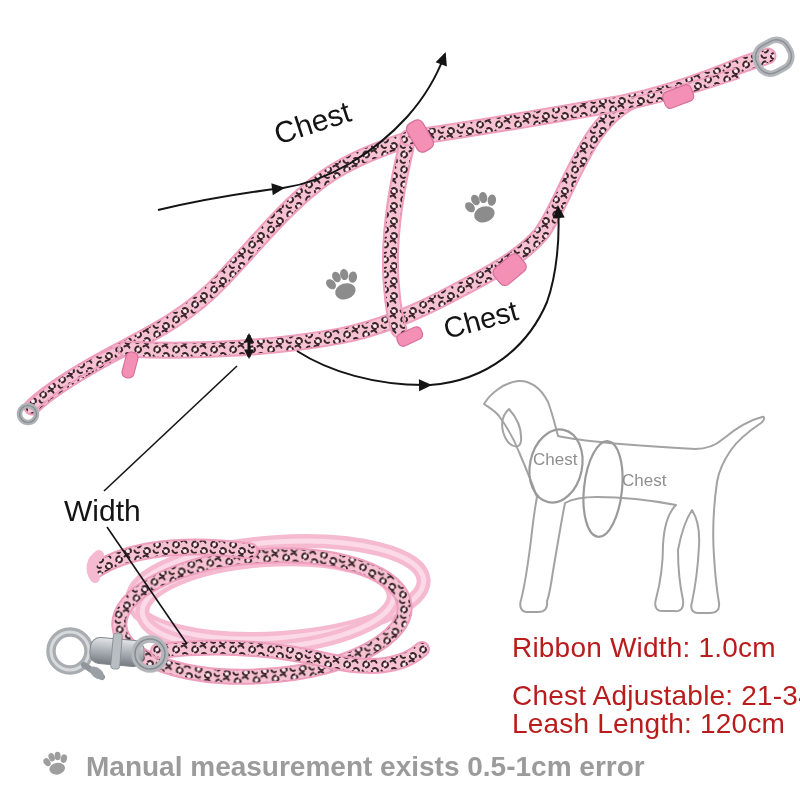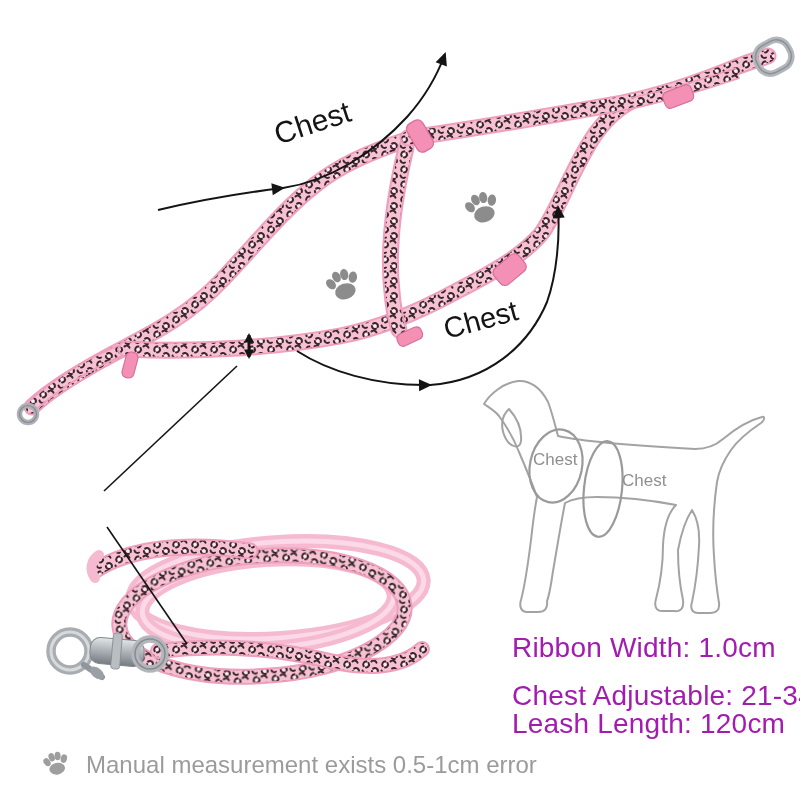--- a/index.html
+++ b/index.html
@@ -2,22 +2,22 @@
 <html><head>
 <meta charset="utf-8">
 <style>
   html,body{margin:0;padding:0;background:#fff;}
   #canvas{position:relative;width:800px;height:800px;background:#ffffff;overflow:hidden;
           font-family:"Liberation Sans",sans-serif;}
   .abs{position:absolute;}
   .lbl{color:#141414;font-size:30px;white-space:nowrap;}
   .rot{transform-origin:left top;}
   .doglbl{color:#8f8f8f;font-size:17px;white-space:nowrap;}
-  .spec{color:#a21caf;font-size:28px;white-space:nowrap;letter-spacing:.2px;}
-  .foot{color:#9b9b9b;font-size:24px;white-space:nowrap;}
+  .spec{color:#b91c1c;font-size:28px;white-space:nowrap;letter-spacing:.2px;}
+  .foot{color:#9b9b9b;font-size:28px;white-space:nowrap;font-weight:bold;}
   svg{display:block;}
 </style>
 </head>
 <body>
 
 <div id="canvas">
 
   <svg class="abs" style="left:0;top:0" width="800" height="800" viewBox="0 0 800 800">
     <defs>
       <pattern id="leo" width="19" height="15" patternUnits="userSpaceOnUse">
@@ -165,20 +165,21 @@
         <path d="M237,366 L104,491"></path>
         <path d="M107,527 L187,644"></path>
       </g>
     </g>
   </svg>
 
   <div class="abs lbl rot" style="left:270px;top:119px;transform:rotate(-18deg)">Chest</div>
 
   <div class="abs lbl rot" style="left:440px;top:314px;transform:rotate(-15deg);font-size:29px">Chest</div>
 
+  <div class="abs lbl" style="left:64px;top:494px">Width</div>
 
   <div class="abs doglbl" style="left:533px;top:450px">Chest</div>
 
   <div class="abs doglbl" style="left:622px;top:471px">Chest</div>
 
   <div class="abs spec" style="left:512px;top:632px">Ribbon Width: 1.0cm</div>
 
   <div class="abs spec" style="left:512px;top:680px">Chest Adjustable: 21-34cm</div>
 
   <div class="abs spec" style="left:512px;top:708px">Leash Length: 120cm</div>

